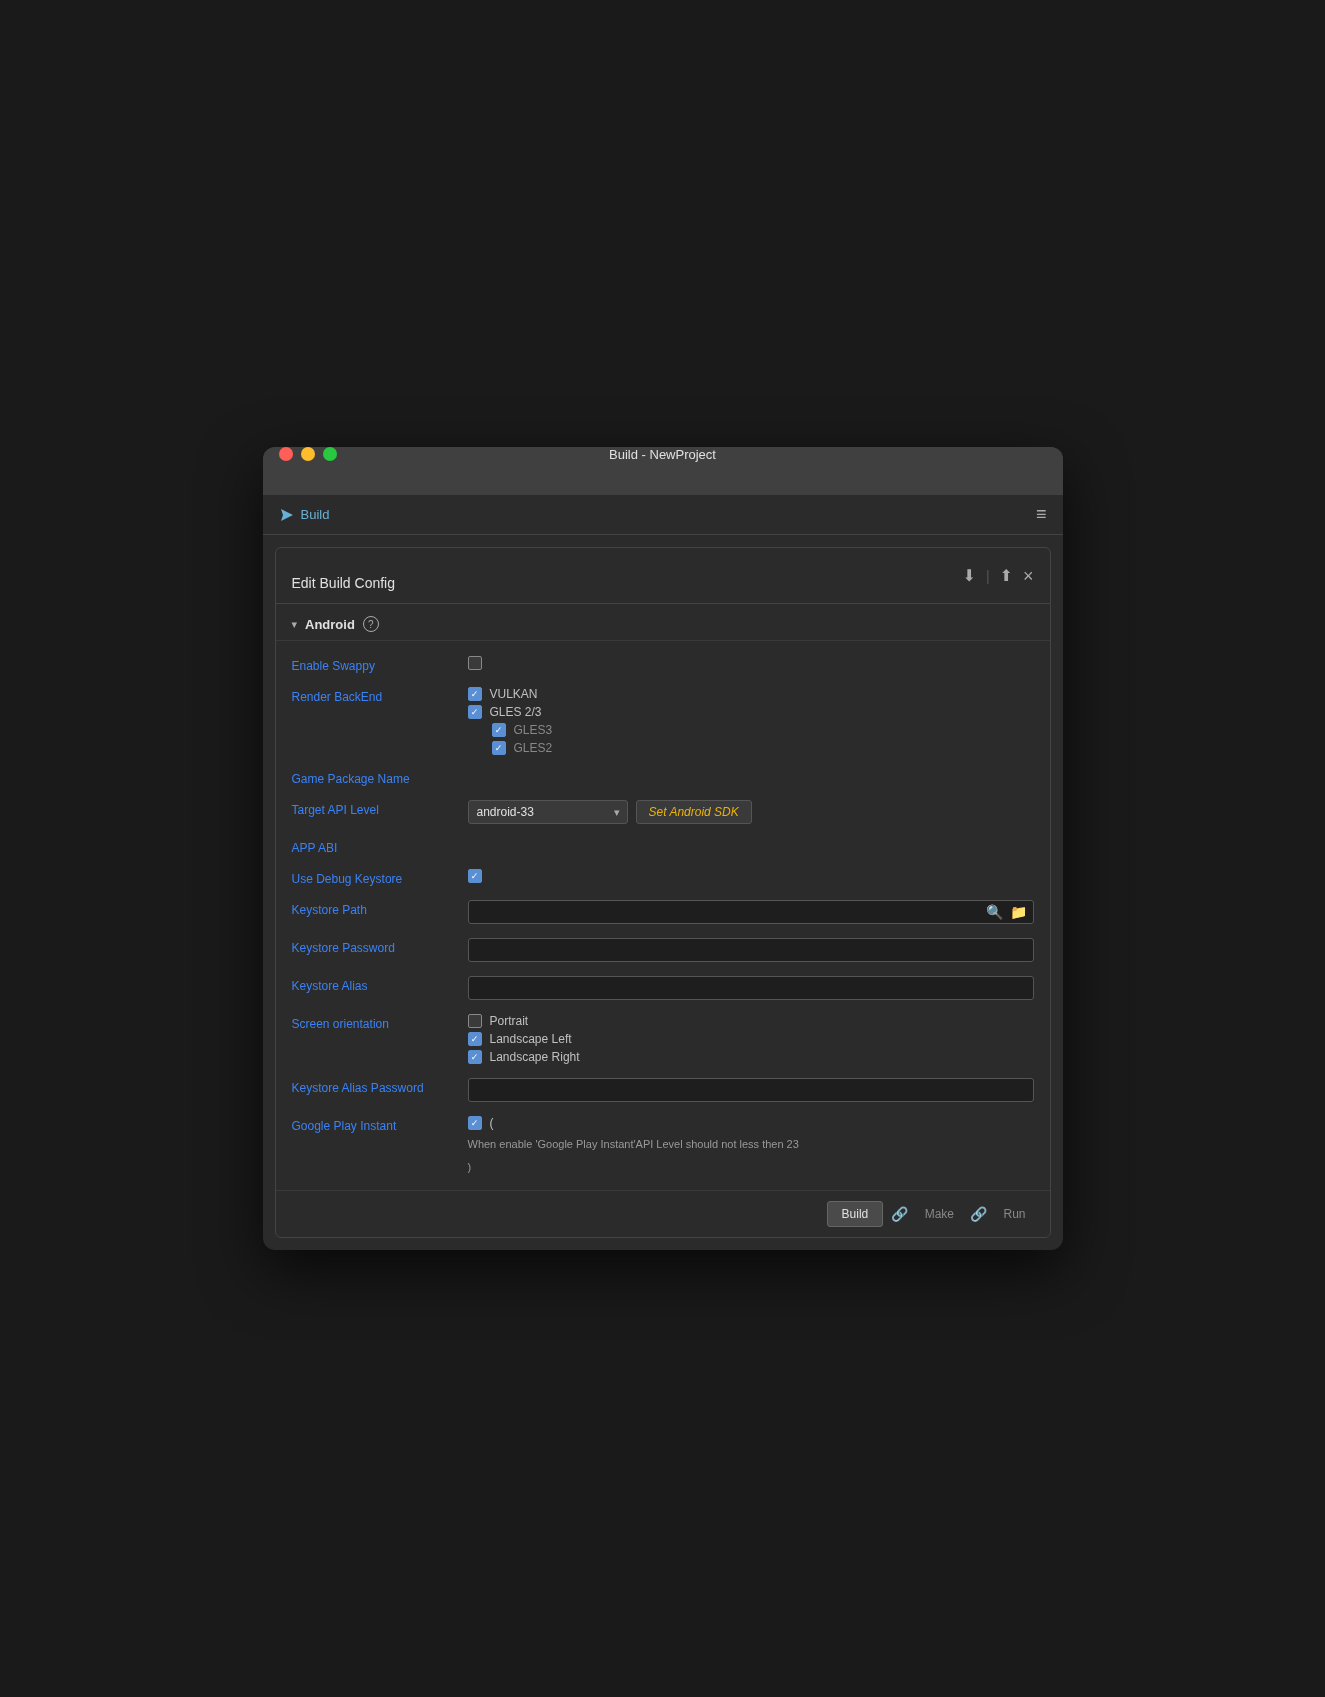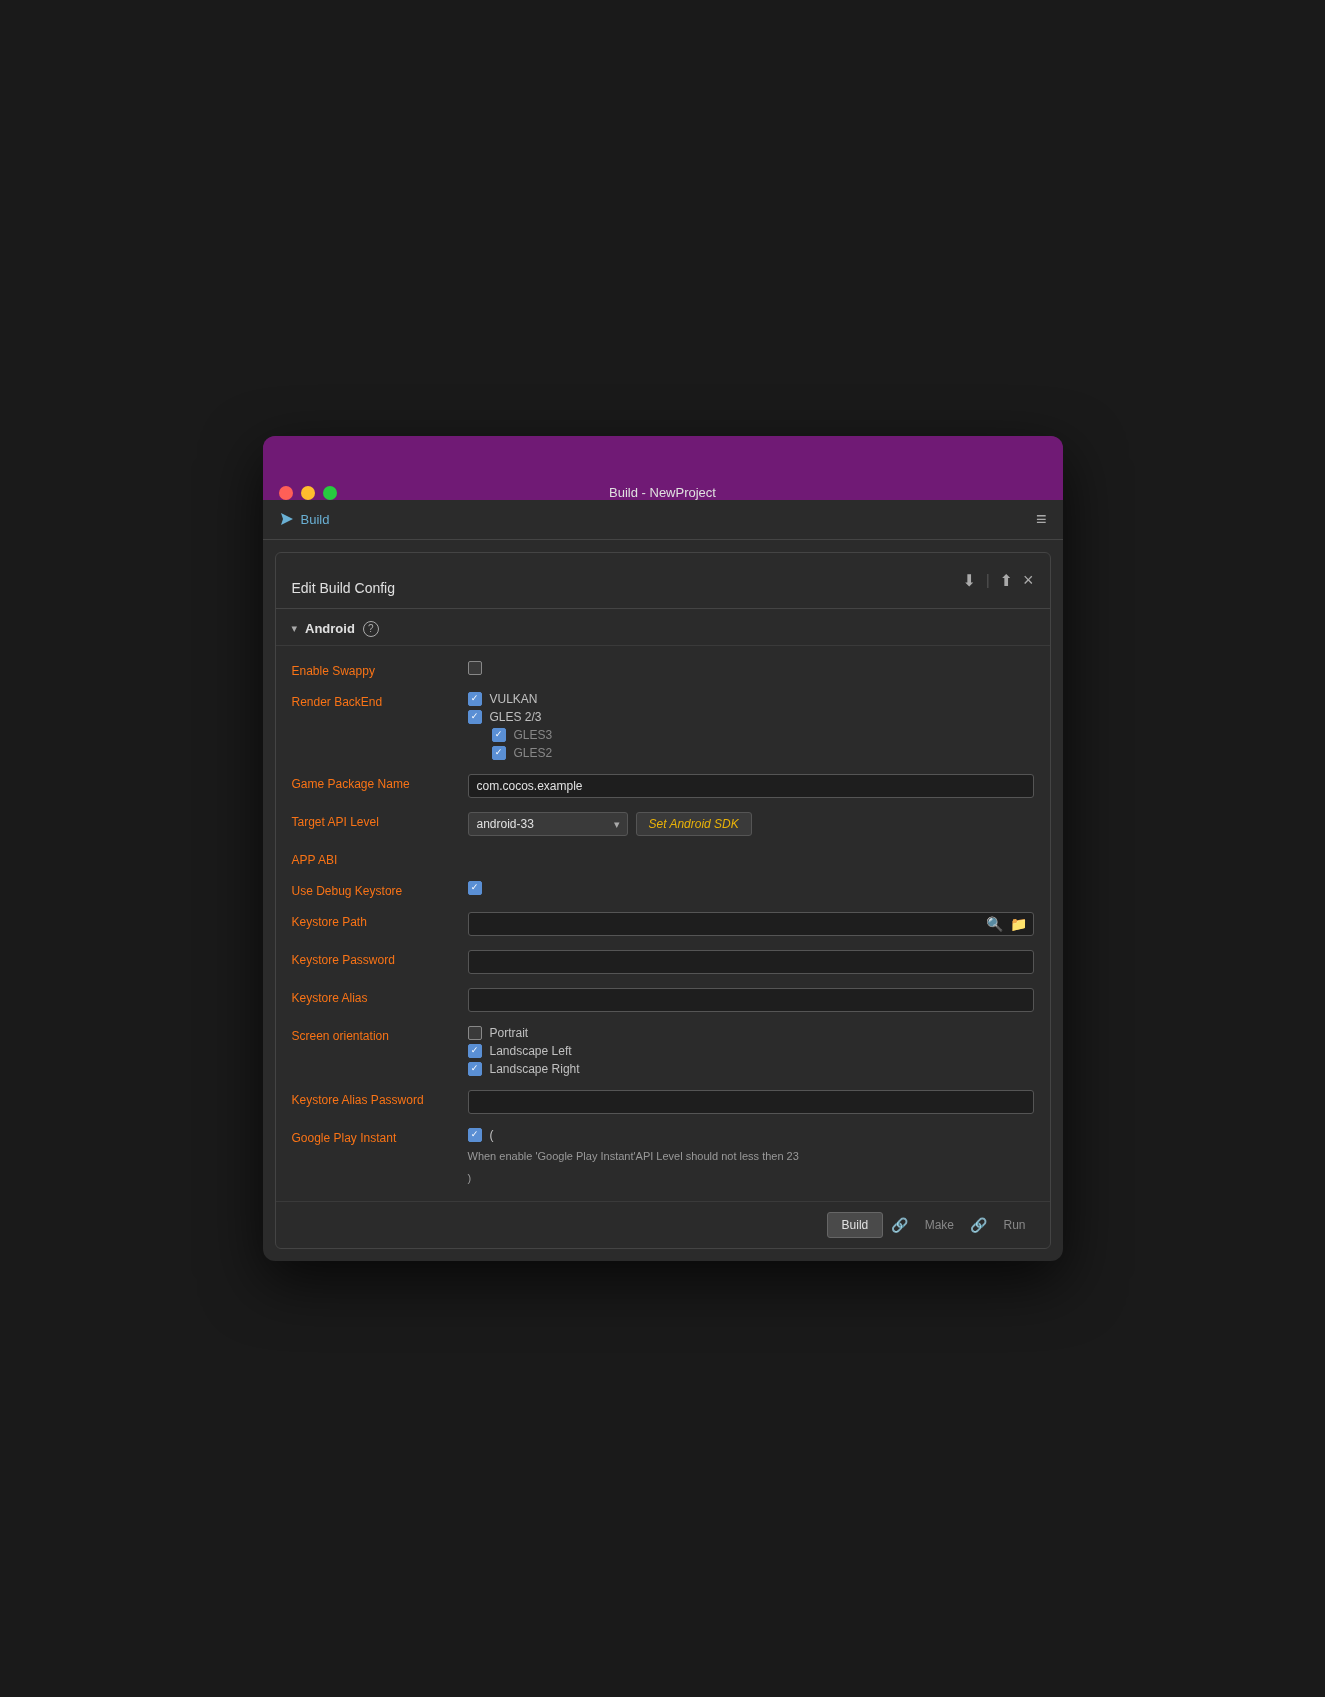--- a/index.html
+++ b/index.html
@@ -12,24 +12,24 @@
       font-family: -apple-system, BlinkMacSystemFont, 'Helvetica Neue', sans-serif;
     }
     .window {
       width: 800px;
       background: #2b2b2b;
       border-radius: 12px;
       overflow: hidden;
       box-shadow: 0 20px 60px rgba(0,0,0,0.7);
     }
     .titlebar {
-      background: #701a75;
-      height: 64px;
-      display: flex;
-      align-items: flex-end;
+      background: #404040;
+      height: 48px;
+      display: flex;
+      align-items: flex-start;
       padding: 0 16px;
       position: relative;
     }
     .traffic-lights {
       display: flex;
       gap: 8px;
       align-items: center;
     }
     .traffic-light {
       width: 14px;
@@ -154,21 +154,21 @@
     .form-rows {
       padding: 8px 0;
     }
     .form-row {
       display: flex;
       align-items: flex-start;
       padding: 7px 16px;
       gap: 16px;
     }
     .form-label {
-      color: #f97316;
+      color: #3b82f6;
       font-size: 12px;
       min-width: 160px;
       padding-top: 3px;
       flex-shrink: 0;
     }
     .form-control {
       flex: 1;
     }
     .checkbox-row {
       display: flex;
@@ -393,23 +393,20 @@
               </div>
               <div class="checkbox-row indented">
                 <div class="cb checked"></div>
                 <span class="cb-label dimmed">GLES2</span>
               </div>
             </div>
           </div>
 
           <div class="form-row">
             <span class="form-label">Game Package Name</span>
-            <div class="form-control">
-              <input type="text" class="text-input" value="com.cocos.example" style="">
-            </div>
           </div>
 
           <div class="form-row">
             <span class="form-label">Target API Level</span>
             <div class="form-control">
               <div class="select-row">
                 <div class="select-wrapper">
                   <select class="select-dropdown">
                     <option>android-33</option>
                   </select>

